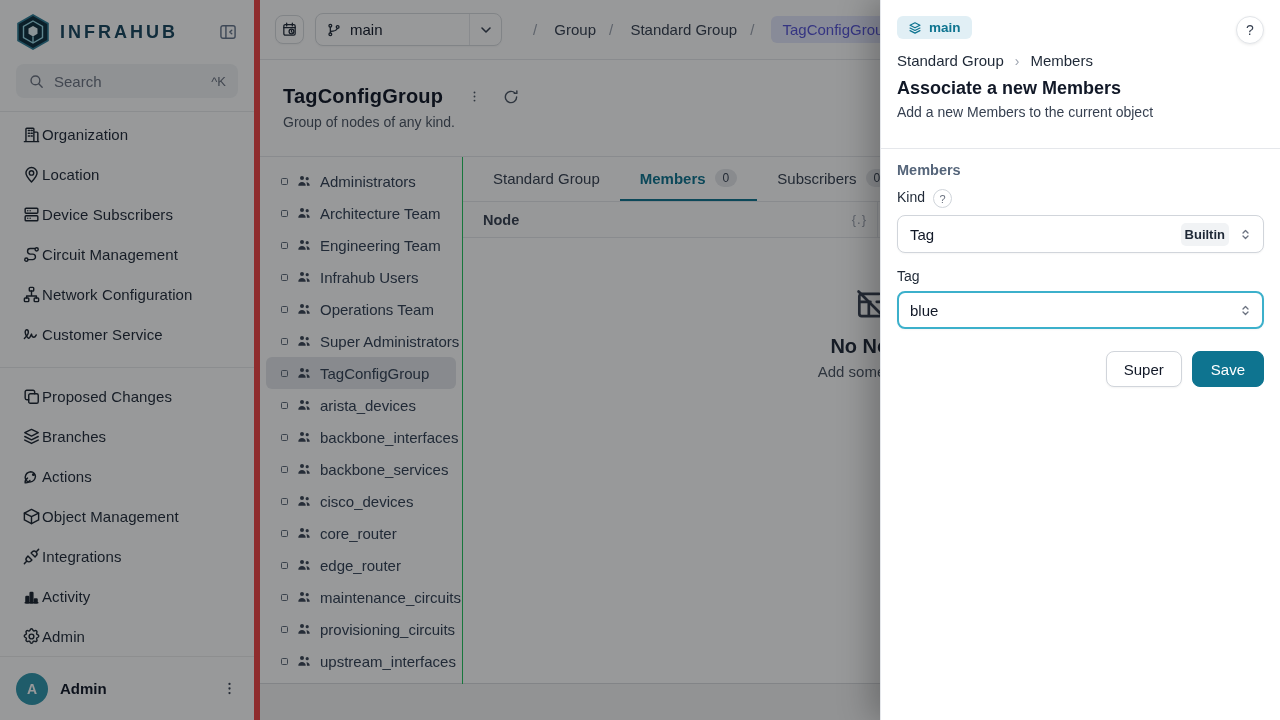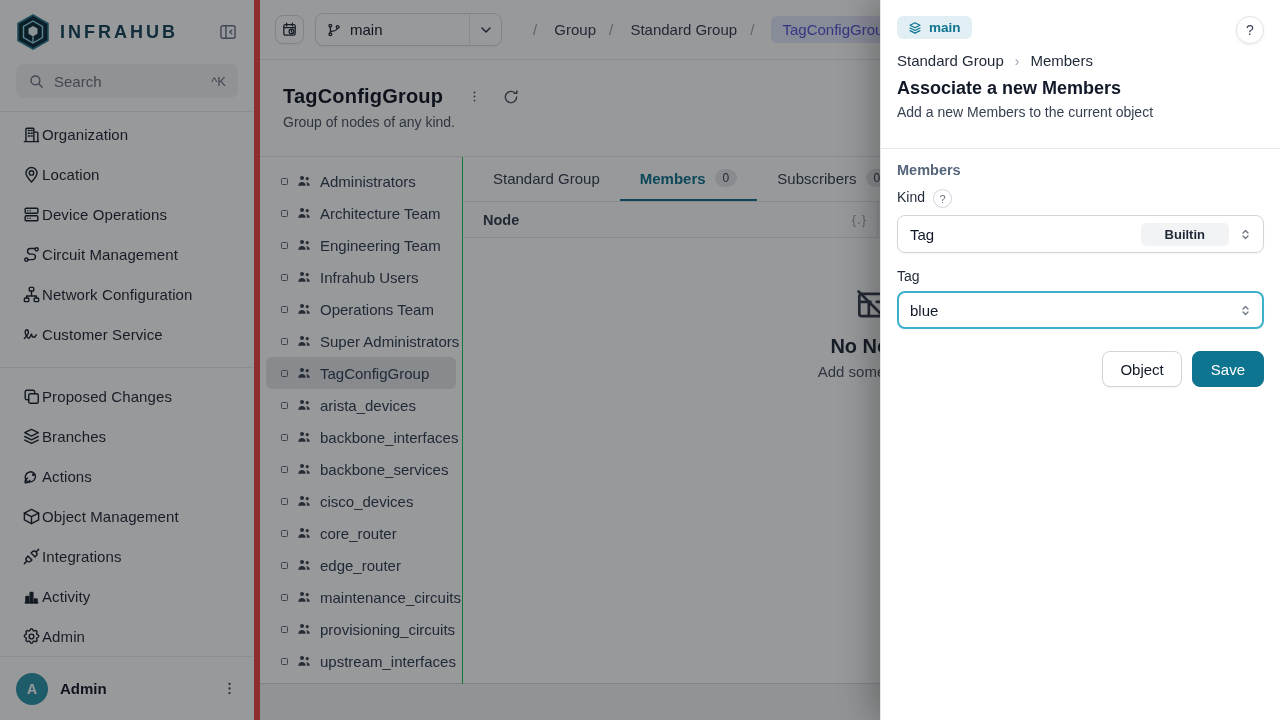--- a/index.html
+++ b/index.html
@@ -132,21 +132,21 @@
   .mini-help {
     width:19px; height:19px; border-radius:50%; border:1px solid #cfd4da; color:#6b7280;
     font-size:11px; display:flex; align-items:center; justify-content:center; cursor:pointer;
   }
   .select {
     margin-top:7px; height:38px; border:1px solid #d1d5db; border-radius:8px; background:#fff;
     display:flex; align-items:center; padding:0 10px 0 12px; cursor:pointer;
     box-shadow:0 1px 2px rgba(0,0,0,.04);
   }
   .select .val { font-size:15px; color:#111827; flex:1; }
-  .select .kind-badge { background:#f1f3f5; border-radius:5px; padding:4px 24px; font-size:13px; font-weight:600; color:#1f2937; margin-right:9px; }
+  .select .kind-badge { background:#f1f3f5; border-radius:5px; padding:4px 4px; font-size:13px; font-weight:600; color:#1f2937; margin-right:9px; }
   .select .unfold { color:#6b7280; }
   .select.focused { border:2px solid #3cb0cb; padding:0 9px 0 11px; }
   .btn-row { margin-top:22px; display:flex; justify-content:flex-end; gap:10px; }
   .btn { height:36px; border-radius:8px; font-size:15px; font-weight:500; cursor:pointer; font-family:"Liberation Sans", sans-serif; }
   .btn-cancel { padding:0 17px; background:#fff; border:1px solid #d1d5db; color:#111827; box-shadow:0 1px 2px rgba(0,0,0,.05); }
   .btn-save { padding:0 18px; background:#0e7490; border:1px solid #0e7490; color:#fff; }
 </style>
 </head>
 <body>
 
@@ -201,21 +201,21 @@
       </li>
 
       <li class="nav-item">
         <span class="nico">
           <svg width="19" height="19" viewBox="0 0 24 24" fill="none" stroke="currentColor" stroke-width="1.8" stroke-linecap="round" stroke-linejoin="round">
             <rect x="4" y="4" width="16" height="6.5" rx="1.2"></rect>
             <rect x="4" y="13.5" width="16" height="6.5" rx="1.2"></rect>
             <path d="M7.3 7.2h.01M7.3 16.8h.01M10.3 7.2h.01M10.3 16.8h.01"></path>
           </svg>
         </span>
-        <span class="nlabel">Device Operations</span>
+        <span class="nlabel">Device Subscribers</span>
       </li>
 
       <li class="nav-item">
         <span class="nico">
           <svg width="19" height="19" viewBox="0 0 24 24" fill="none" stroke="currentColor" stroke-width="1.8" stroke-linecap="round" stroke-linejoin="round">
             <circle cx="5.5" cy="18.5" r="2"></circle>
             <circle cx="18.5" cy="5.5" r="2"></circle>
             <path d="M7.5 18.5h6a3.5 3.5 0 0 0 0-7h-3a3.5 3.5 0 0 1 0-7h6"></path>
           </svg>
         </span>
@@ -663,17 +663,17 @@
     </div>
     <div class="select focused">
       <span class="val">blue</span>
       <svg class="unfold" width="15" height="15" viewBox="0 0 24 24" fill="none" stroke="currentColor" stroke-width="2.1" stroke-linecap="round" stroke-linejoin="round">
         <path d="M8 9.5L12 5.5l4 4"></path>
           <path d="M8 14.5l4 4 4-4"></path>
       </svg>
     </div>
 
     <div class="btn-row">
-      <button class="btn btn-cancel">Object</button>
+      <button class="btn btn-cancel">Super</button>
       <button class="btn btn-save">Save</button>
     </div>
   </div>
 </section>
 
 </body></html>

